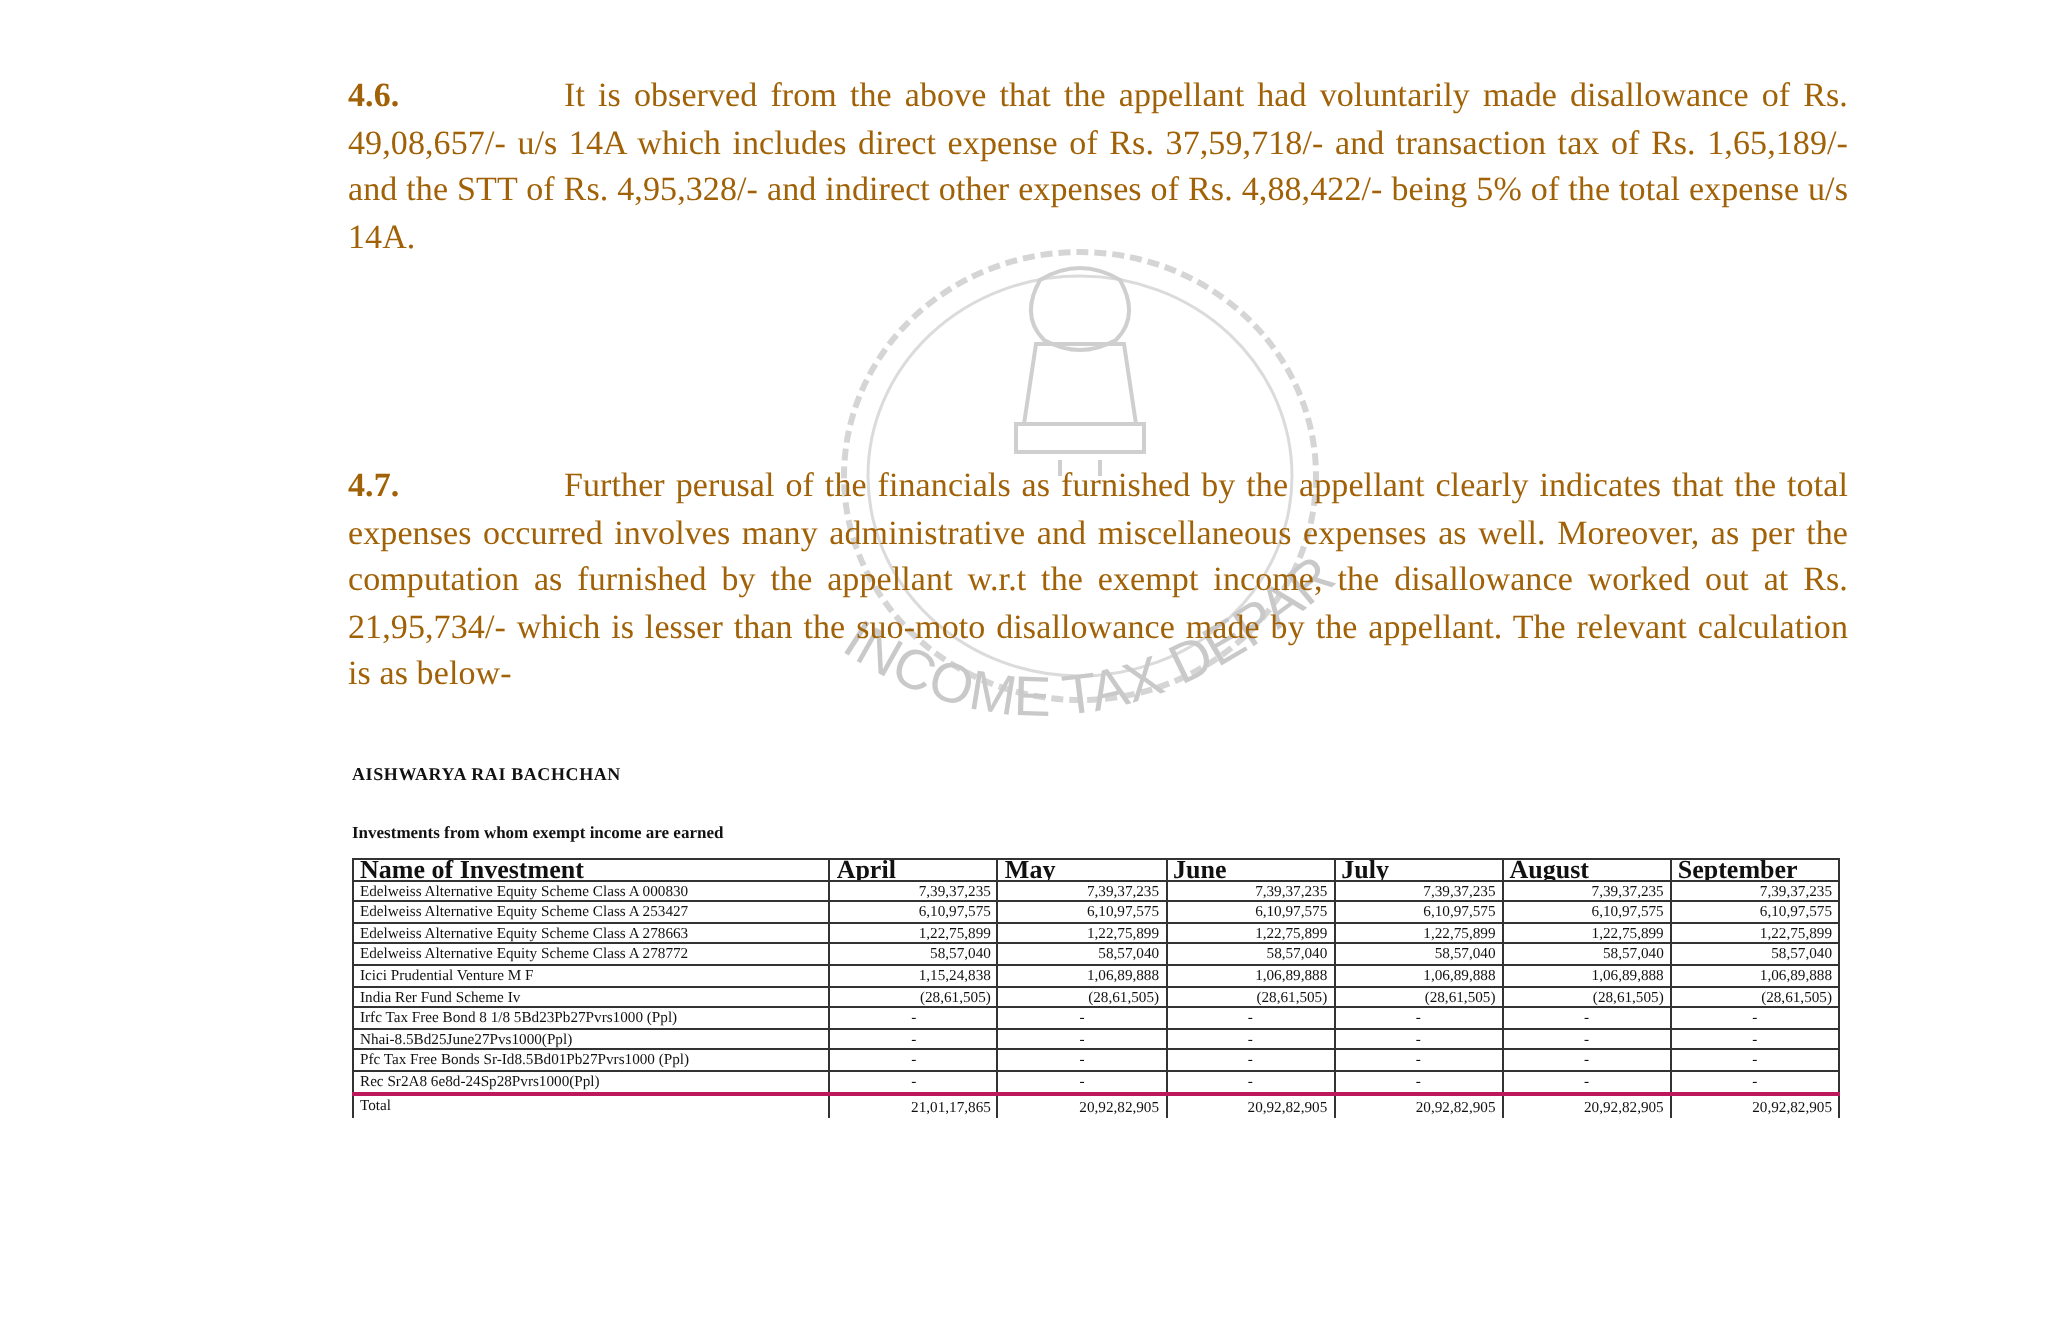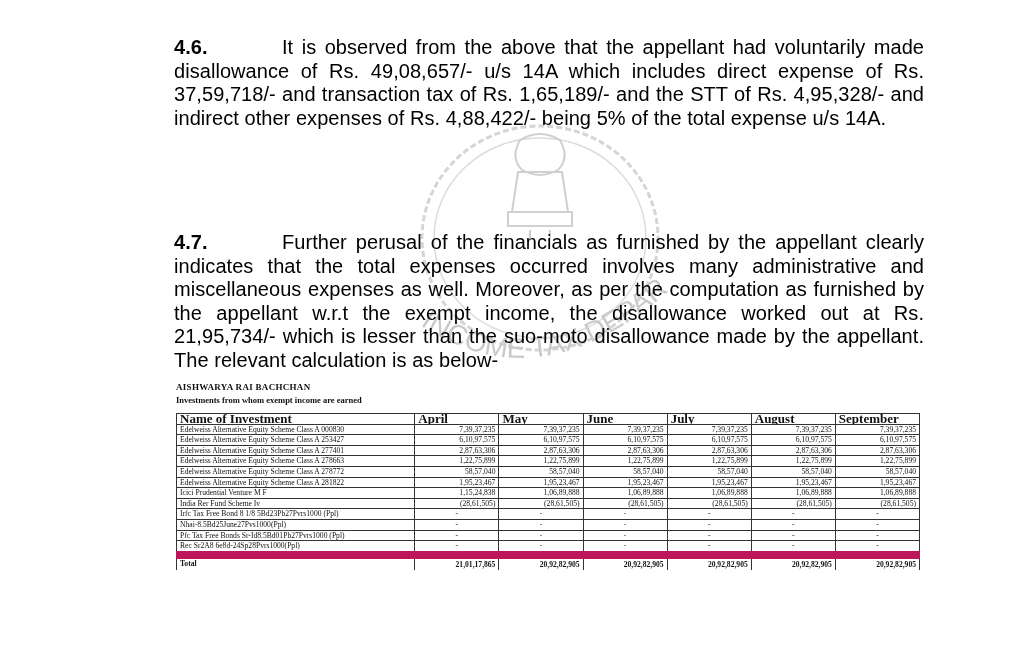--- a/index.html
+++ b/index.html
@@ -1,36 +1,36 @@
 <!DOCTYPE html>
 <html><head>
   <meta charset="utf-8">
   <style>
     html, body { margin: 0; padding: 0; background: #ffffff; }
     body { width: 1024px; height: 659px; position: relative; overflow: hidden; font-family: "Liberation Sans", sans-serif; color: #111; }
 
     .watermark { position: absolute; left: 380px; top: 120px; width: 320px; height: 270px; pointer-events: none; opacity: 0.35; }
 
-    .para { position: absolute; left: 174px; width: 750px; font-size: 20px; line-height: 23.6px; text-align: justify; letter-spacing: 0.05px; color: #000000; }
+    .para { position: absolute; left: 174px; width: 750px; font-size: 17px; line-height: 23.6px; text-align: justify; letter-spacing: 0.05px; color: #a16207; font-family: Liberation Serif, serif; }
     .para .num { font-weight: bold; display: inline-block; width: 108px; }
     #p46 { top: 36px; }
     #p47 { top: 231px; }
 
     .sheet { position: absolute; left: 176px; top: 382px; width: 744px; font-family: "Liberation Serif", serif; color: #111; }
-    .sheet .ttl { font-size: 9px; font-weight: bold; letter-spacing: 0.3px; margin-bottom: 3px; }
+    .sheet .ttl { font-size: 9px; font-weight: bold; letter-spacing: 0.3px; margin-bottom: 19px; }
     .sheet .sub { font-size: 8.5px; font-weight: bold; margin-bottom: 3px; }
     .sheet .cap { font-size: 8.5px; font-weight: bold; margin-bottom: 8px; }
 
     table.inv { border-collapse: collapse; width: 744px; font-size: 8px; table-layout: fixed; }
     table.inv th, table.inv td { border: 1px solid #333; padding: 0 3px; height: 9.6px; line-height: 9.6px; white-space: nowrap; overflow: hidden; }
     table.inv th { text-align: left; font-weight: bold; font-size: 13px; }
     table.inv td.name { text-align: left; font-size: 7.6px; }
     table.inv td.val { text-align: right; font-size: 7.6px; }
     table.inv td.dash { text-align: center; }
-    table.inv tr.total td { border-left: 1px solid #333; border-right: 1px solid #333; border-top: 8px solid #be185d; border-bottom: none; font-weight: bold; height: 11px; margin-top: 36px; }
+    table.inv tr.total td { border-left: 1px solid #333; border-right: 1px solid #333; border-top: 2px solid #be185d; border-bottom: none; font-weight: normal; height: 11px; margin-top: 36px; }
     table.inv tr.total td.val { vertical-align: bottom; }
     col.c0 { width: 238px; }
     col.cm { width: 84px; }
   </style>
 </head>
 <body>
 
 <svg class="watermark" viewBox="0 0 320 270" xmlns="http://www.w3.org/2000/svg">
   <ellipse cx="160" cy="118" rx="118" ry="112" fill="none" stroke="#888" stroke-width="3" stroke-dasharray="6 3"></ellipse>
   <ellipse cx="160" cy="118" rx="106" ry="100" fill="none" stroke="#999" stroke-width="1.5"></ellipse>
@@ -92,54 +92,36 @@
         <tr>
           <td class="name">Edelweiss Alternative Equity Scheme Class A 253427</td>
           <td class="val">6,10,97,575</td>
           <td class="val">6,10,97,575</td>
           <td class="val">6,10,97,575</td>
           <td class="val">6,10,97,575</td>
           <td class="val">6,10,97,575</td>
           <td class="val">6,10,97,575</td>
         </tr>
         <tr>
-          <td class="name">Edelweiss Alternative Equity Scheme Class A 277401</td>
-          <td class="val">2,87,63,306</td>
-          <td class="val">2,87,63,306</td>
-          <td class="val">2,87,63,306</td>
-          <td class="val">2,87,63,306</td>
-          <td class="val">2,87,63,306</td>
-          <td class="val">2,87,63,306</td>
-        </tr>
-        <tr>
           <td class="name">Edelweiss Alternative Equity Scheme Class A 278663</td>
           <td class="val">1,22,75,899</td>
           <td class="val">1,22,75,899</td>
           <td class="val">1,22,75,899</td>
           <td class="val">1,22,75,899</td>
           <td class="val">1,22,75,899</td>
           <td class="val">1,22,75,899</td>
         </tr>
         <tr>
           <td class="name">Edelweiss Alternative Equity Scheme Class A 278772</td>
           <td class="val">58,57,040</td>
           <td class="val">58,57,040</td>
           <td class="val">58,57,040</td>
           <td class="val">58,57,040</td>
           <td class="val">58,57,040</td>
           <td class="val">58,57,040</td>
-        </tr>
-        <tr>
-          <td class="name">Edelweiss Alternative Equity Scheme Class A 281822</td>
-          <td class="val">1,95,23,467</td>
-          <td class="val">1,95,23,467</td>
-          <td class="val">1,95,23,467</td>
-          <td class="val">1,95,23,467</td>
-          <td class="val">1,95,23,467</td>
-          <td class="val">1,95,23,467</td>
         </tr>
         <tr>
           <td class="name">Icici Prudential Venture M F</td>
           <td class="val">1,15,24,838</td>
           <td class="val">1,06,89,888</td>
           <td class="val">1,06,89,888</td>
           <td class="val">1,06,89,888</td>
           <td class="val">1,06,89,888</td>
           <td class="val">1,06,89,888</td>
         </tr>

